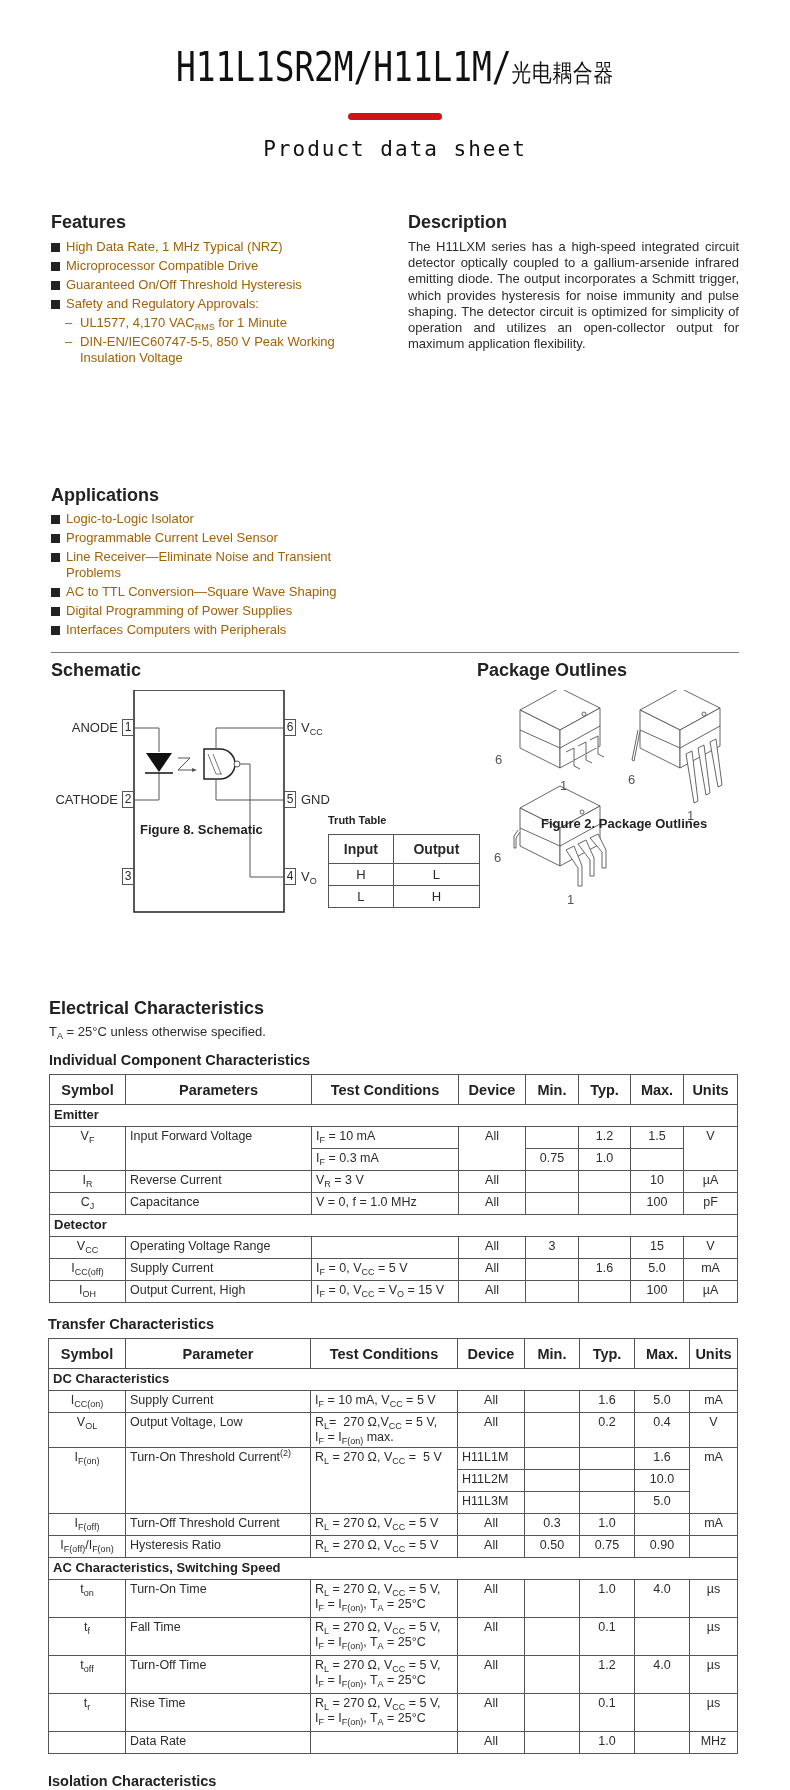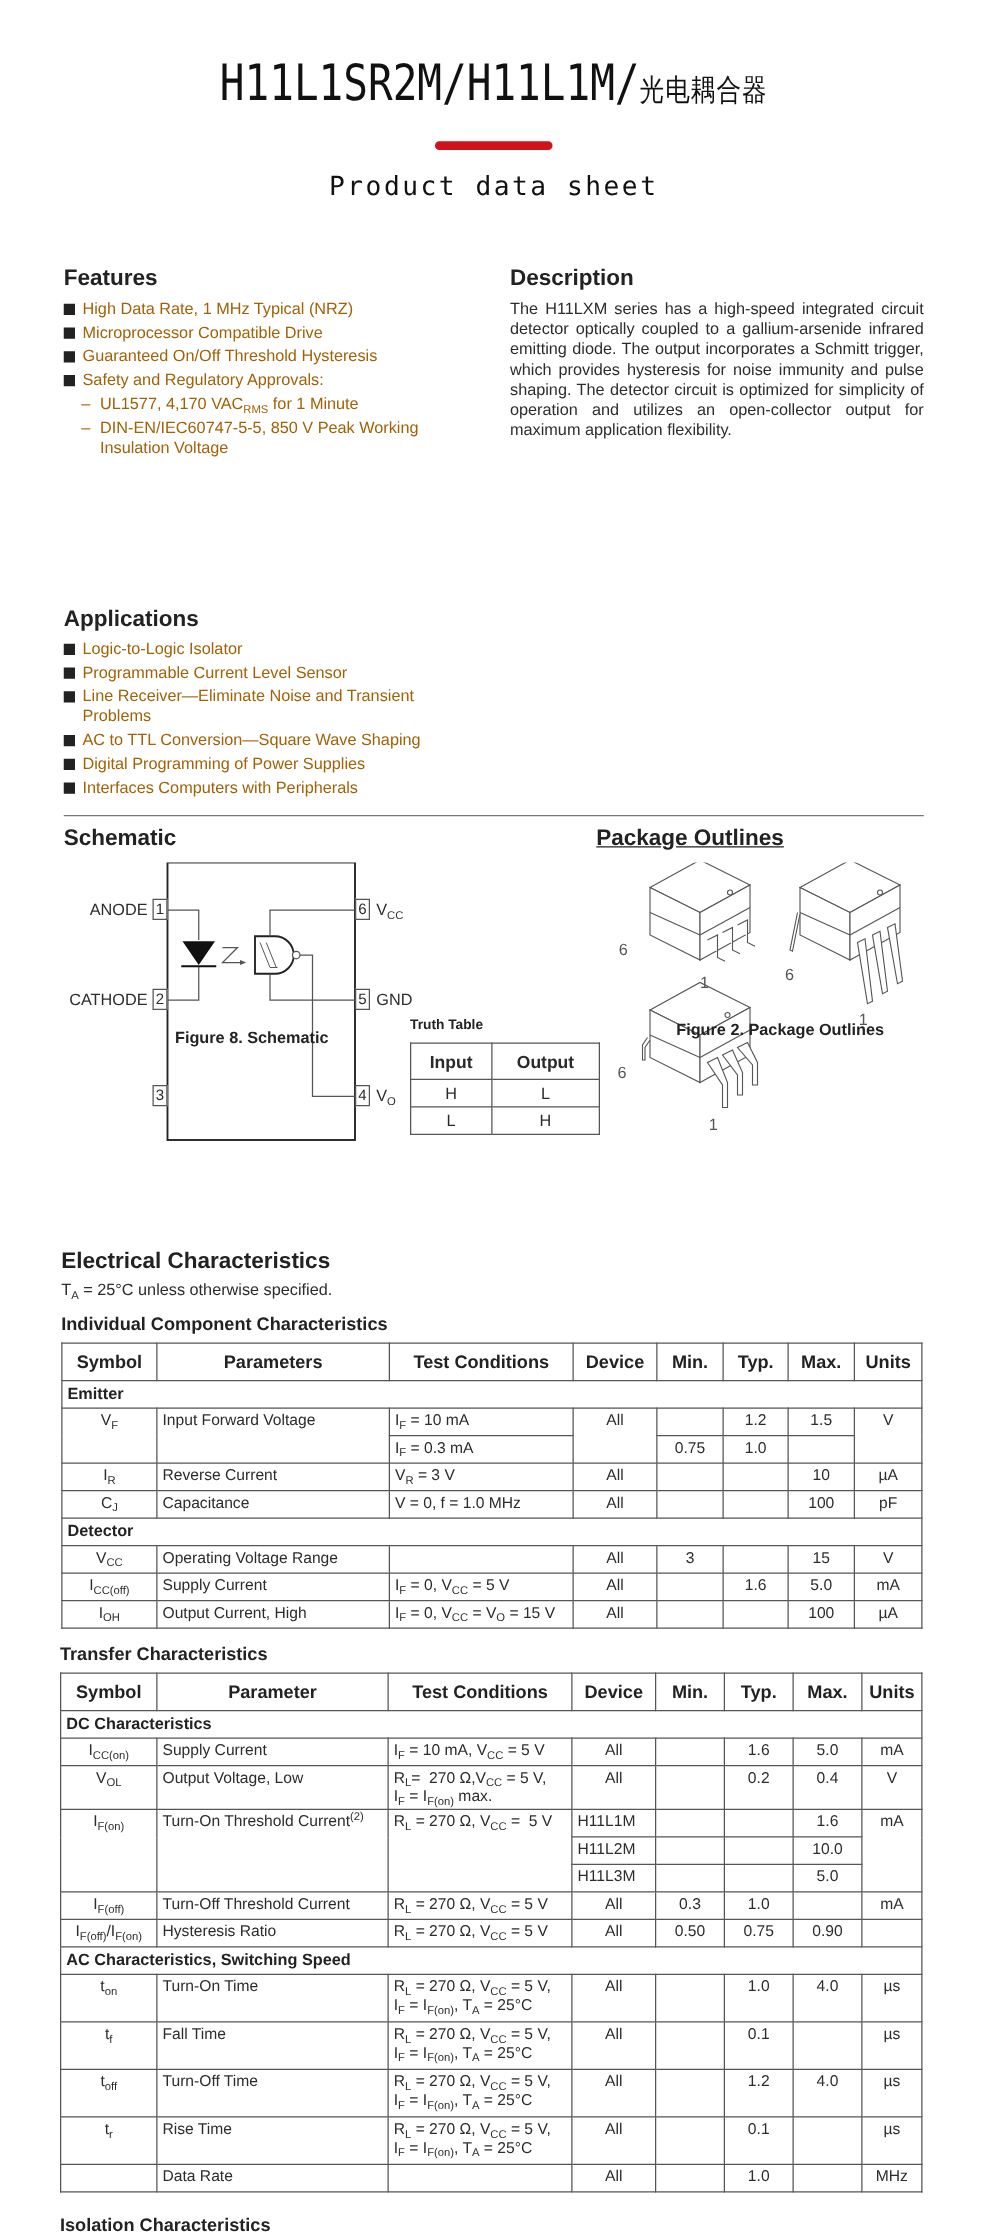--- a/index.html
+++ b/index.html
@@ -118,21 +118,21 @@
     <td>H</td>
     <td>L</td>
   </tr>
   <tr>
     <td>L</td>
     <td>H</td>
   </tr>
 </tbody>
   </table>
 
-<h2 class="sec" style="top:660px;left:477px;text-decoration:underline;">Package Outlines</h2>
+<h2 class="sec" style="top:660px;left:477px;">Package Outlines</h2>
 <div class="abs" style="top:690px;left:500px;width:250px;height:220px;">
   <svg width="250" height="220" viewBox="0 0 250 220">
     <g fill="#fff" stroke="#555" stroke-width="0.9">
 
       <polygon points="20,20 60,-2 100,18 60,40"></polygon>
       <polygon points="20,20 60,40 60,78 20,58"></polygon>
       <polygon points="60,40 100,18 100,56 60,78"></polygon>
       <line x1="20" y1="40" x2="60" y2="58"></line>
         <line x1="60" y1="58" x2="100" y2="36"></line>
       <circle cx="84" cy="24" r="2"></circle>

